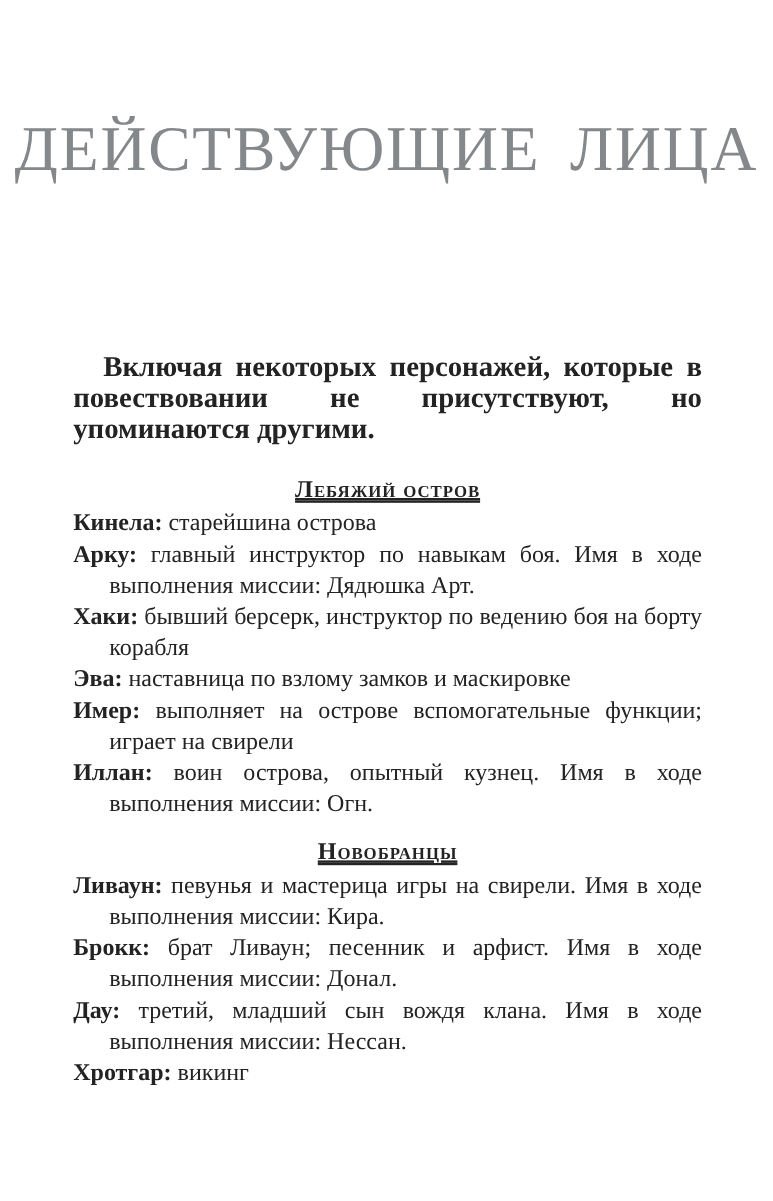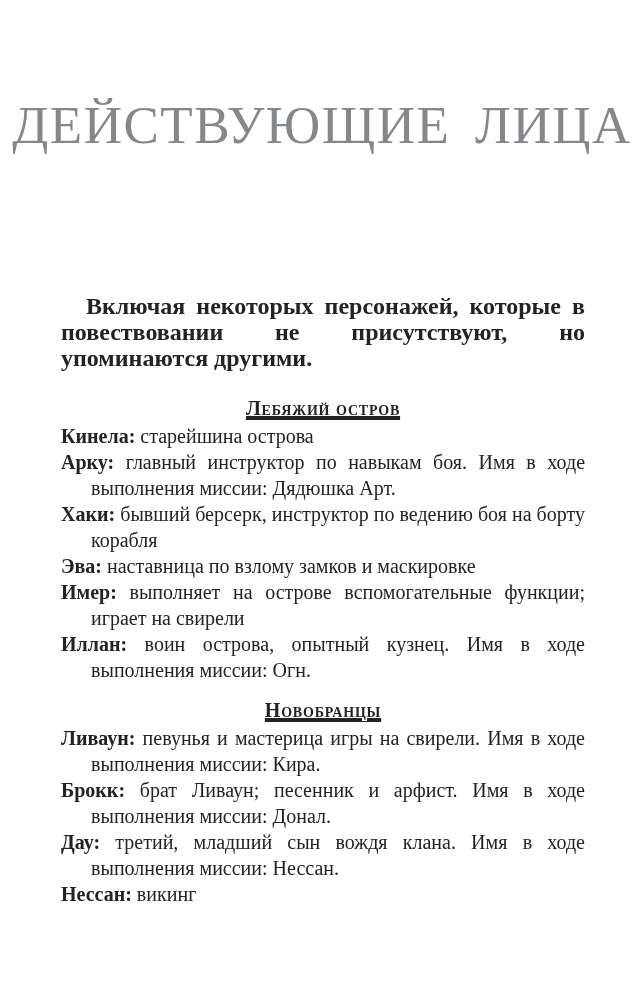--- a/index.html
+++ b/index.html
@@ -88,16 +88,16 @@
       <p class="entry"><span class="nm">Имер:</span> <span>выполняет на острове вспомогательные функции; играет на свирели</span></p>
       <p class="entry"><span class="nm">Иллан:</span> <span>воин острова, опытный кузнец. Имя в ходе выполнения миссии: Огн.</span></p>
     </section>
 
     <section>
       <h2 class="sec-heading"><span class="u">Новобранцы</span></h2>
 
       <p class="entry"><span class="nm">Ливаун:</span> <span>певунья и мастерица игры на свирели. Имя в ходе выполнения миссии: Кира.</span></p>
       <p class="entry"><span class="nm">Брокк:</span> <span>брат Ливаун; песенник и арфист. Имя в ходе выполнения миссии: Донал.</span></p>
       <p class="entry"><span class="nm">Дау:</span> <span>третий, младший сын вождя клана. Имя в ходе выполнения миссии: Нессан.</span></p>
-      <p class="entry"><span class="nm">Нессан:</span> <span>викинг</span></p>
+      <p class="entry"><span class="nm">Хротгар:</span> <span>викинг</span></p>
     </section>
   </div>
 </div>
 
 </body></html>

